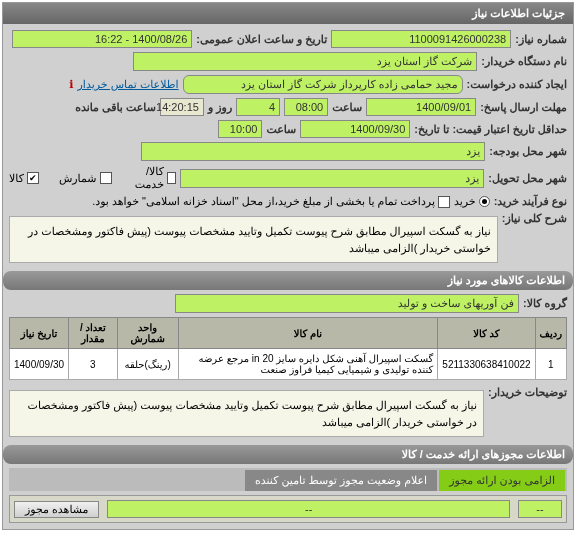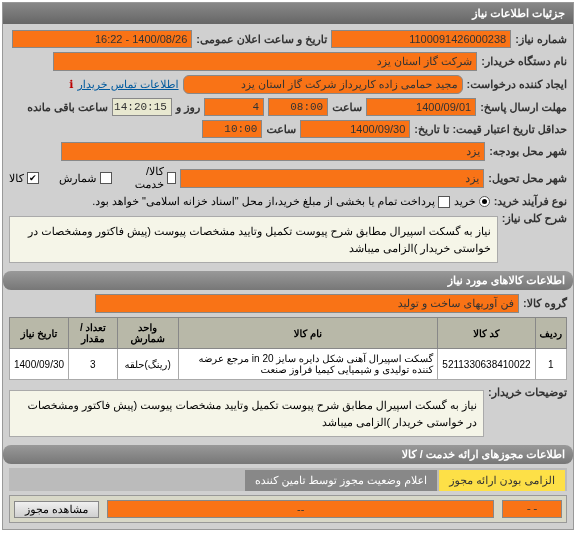--- a/index.html
+++ b/index.html
@@ -30,33 +30,33 @@
   align-items: center;
   margin-bottom: 4px;
   gap: 4px;
 }
 .label {
   color: #333;
   font-weight: bold;
   white-space: nowrap;
 }
 .field {
-  background: #f97316;
+  background: #bef264;
   border: 1px solid #888;
   padding: 2px 4px;
   font-size: 11px;
   color: #333;
   min-height: 18px;
   display: inline-block;
 }
 .field-wide { width: 180px; }
 .field-med { width: 110px; }
-.field-sm { width: 60px; font-family: Liberation Mono, monospace; }
+.field-sm { width: 44px; }
 .field-lg { width: 280px; border-radius: 6px; }
-.field-xlg { width: 424px; padding-left: 16px; }
+.field-xlg { width: 344px; padding-left: 16px; }
 .link {
   color: #005a9e;
   text-decoration: underline;
   cursor: pointer;
 }
 .checkbox-row {
   display: flex;
   gap: 20px;
   align-items: center;
 }
@@ -142,21 +142,21 @@
   background: #bbb;
   padding: 2px 2px 0 2px;
 }
 .tab {
   background: #888;
   color: #fff;
   padding: 4px 10px;
   font-size: 11px;
   cursor: pointer;
 }
-.tab.active { background: #fde047; color: #333; }
+.tab.active { background: #84cc16; color: #333; }
 .status-row {
   background: #d8d8c8;
   display: flex;
   align-items: center;
   padding: 4px;
   gap: 8px;
   border: 1px solid #999;
   margin-top: 4px;
 }
 </style>

